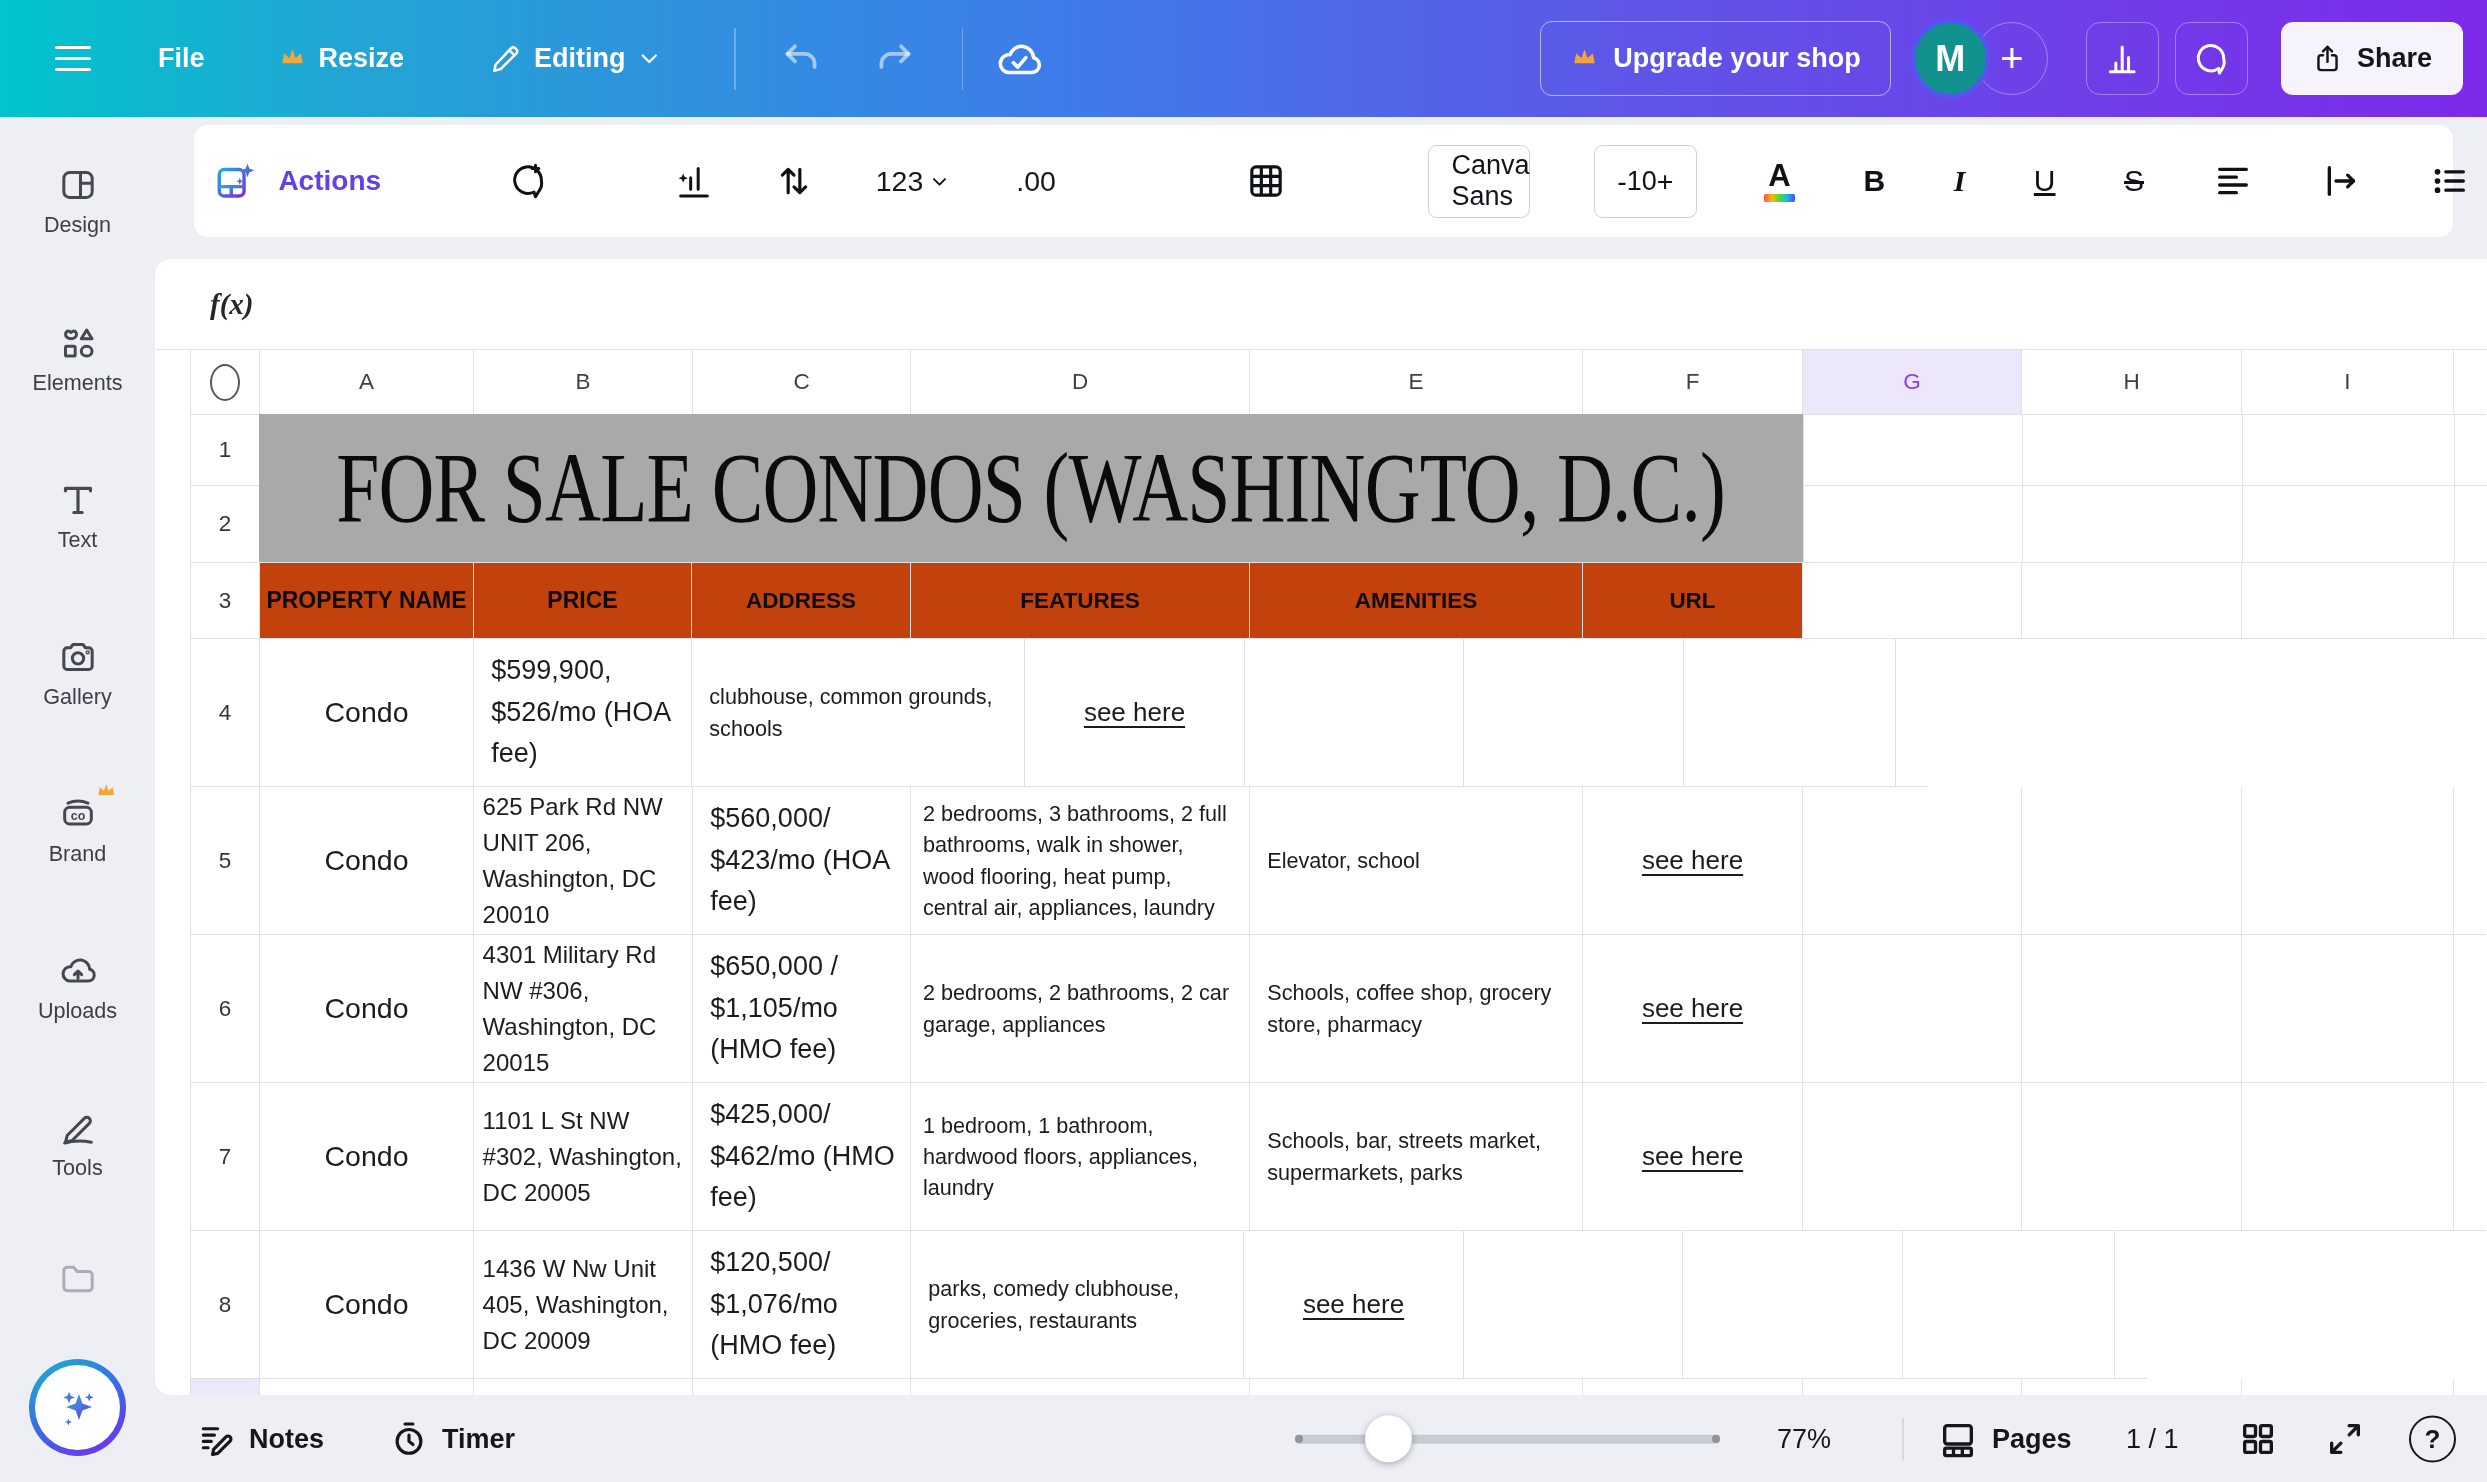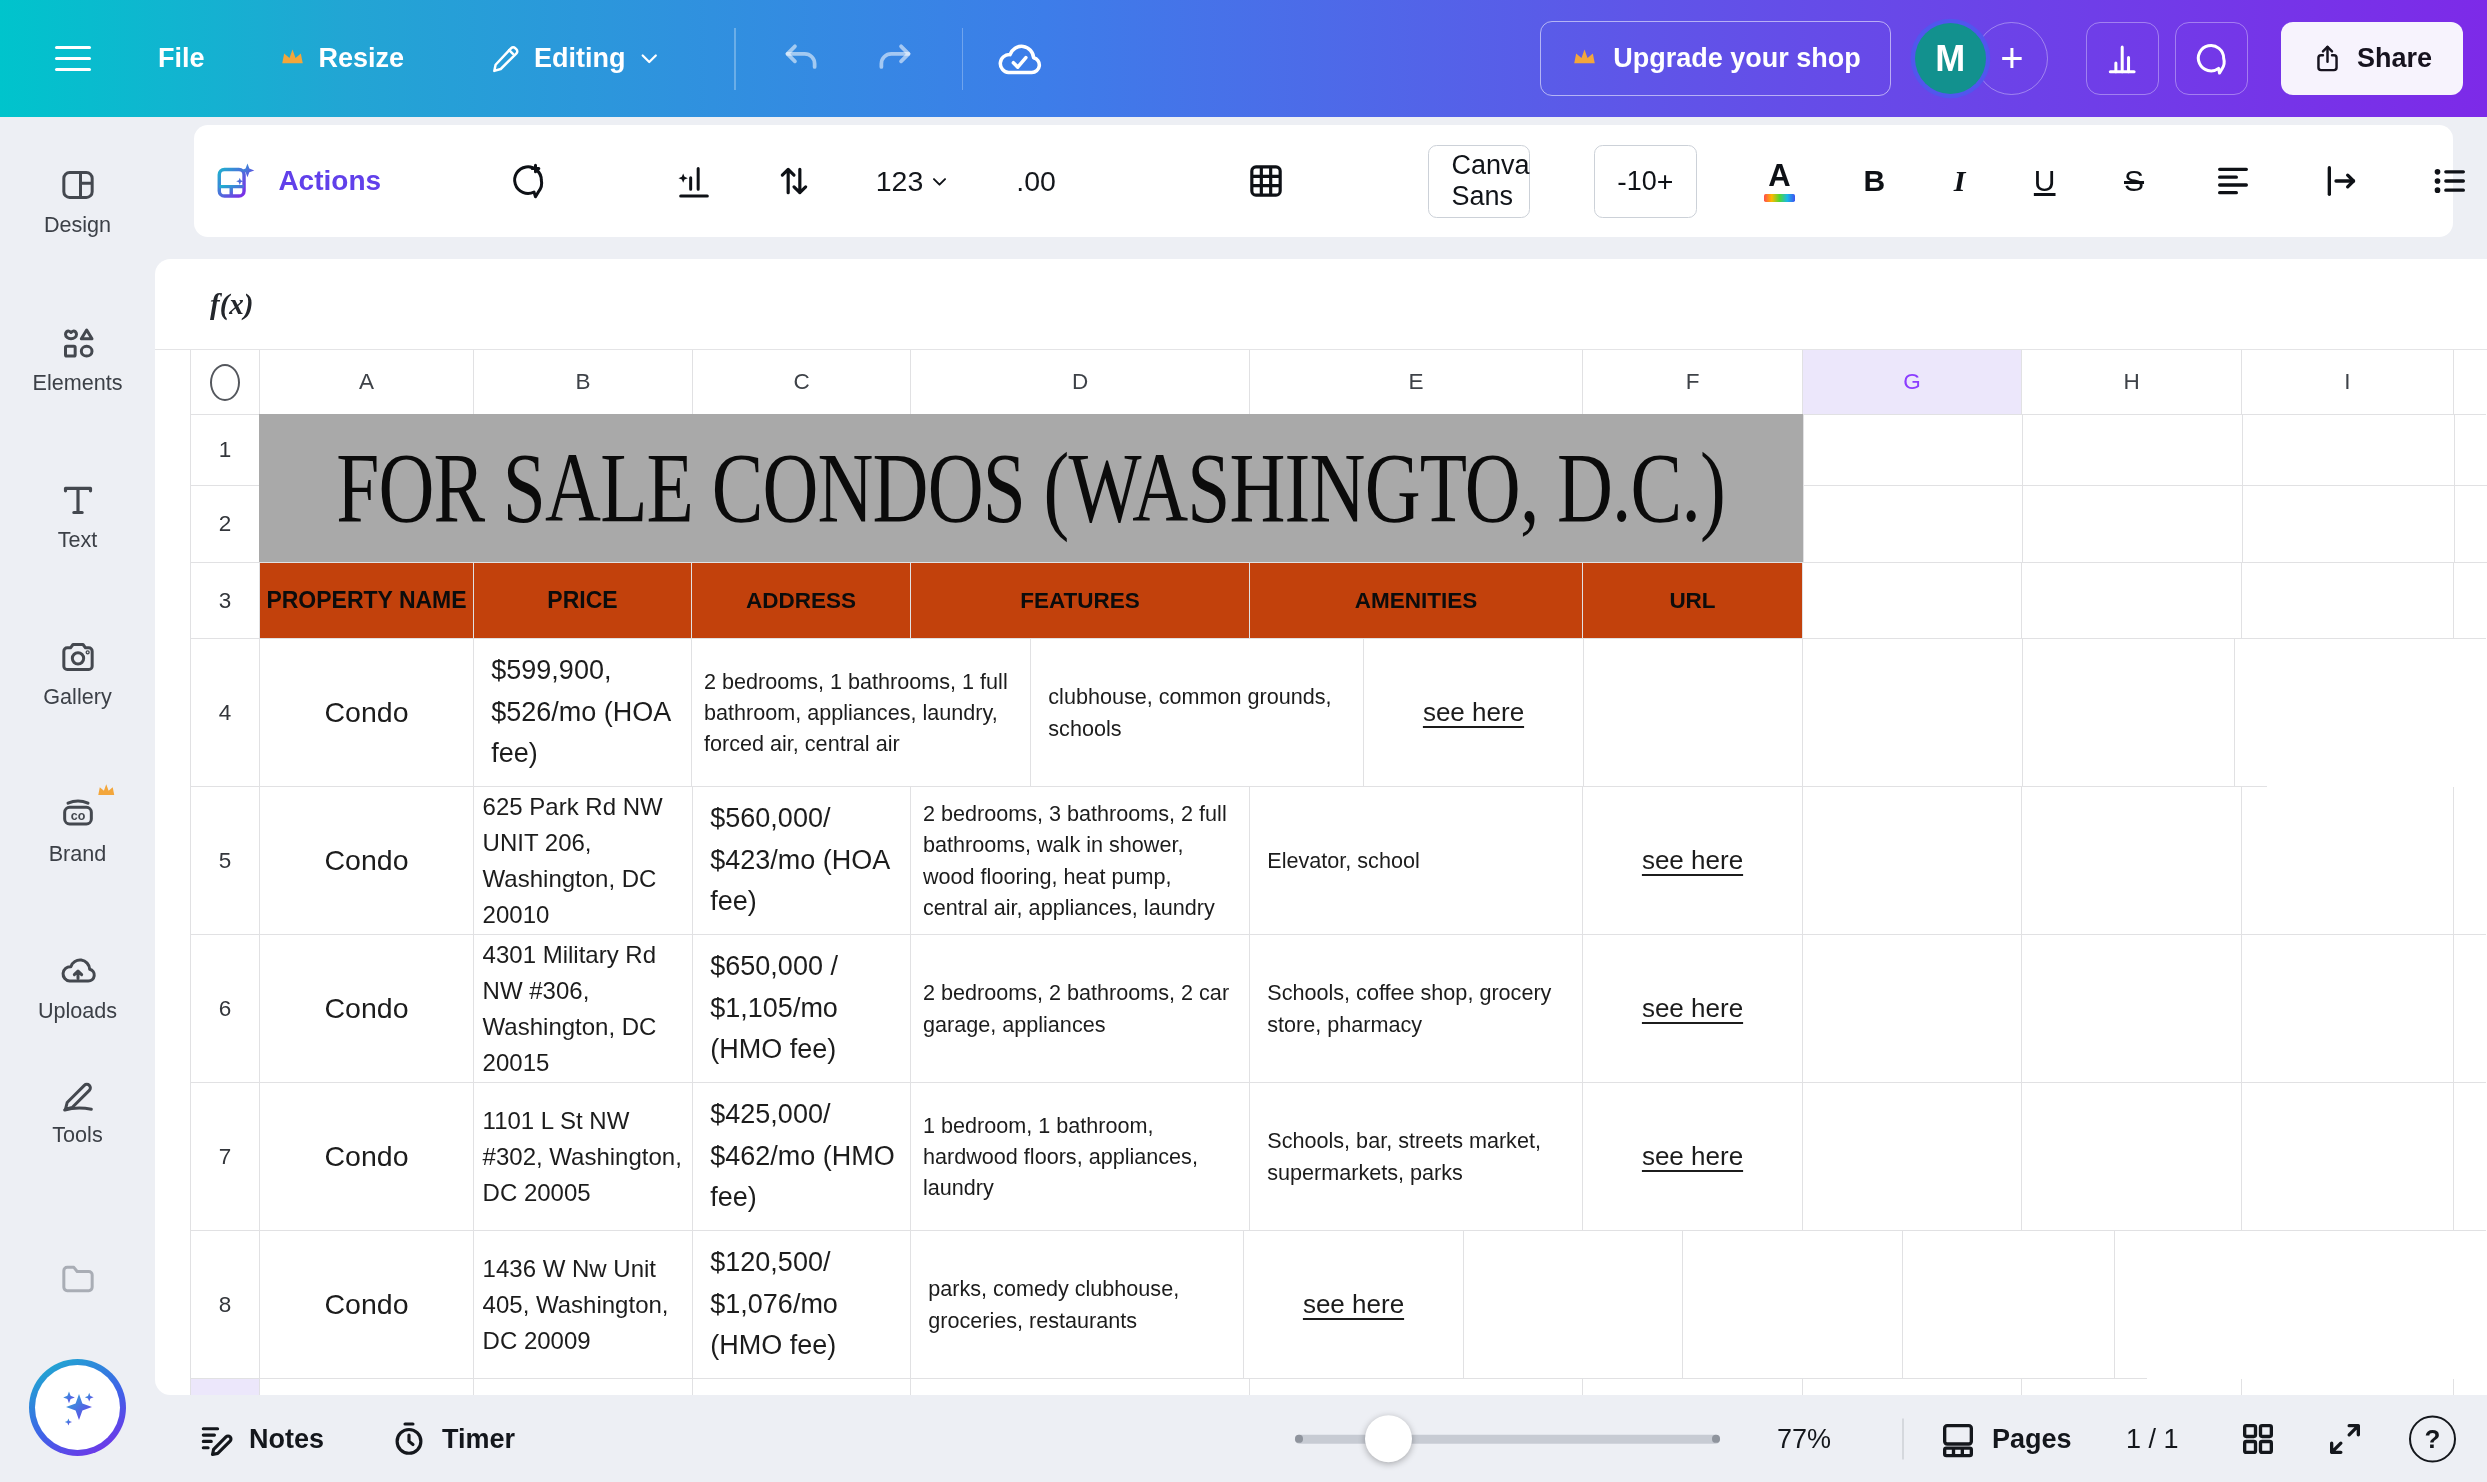--- a/index.html
+++ b/index.html
@@ -359,21 +359,21 @@
   </div>
   <div class="sb-item" style="top:834px">
     <span class="ic">
       <svg width="40" height="40" viewBox="0 0 24 24" fill="none" stroke="#44484f" stroke-width="1.8" stroke-linecap="round" stroke-linejoin="round">
           <path d="M7 18a4.3 4.3 0 1 1 .7-8.6A5.8 5.8 0 0 1 19 10.9a3.6 3.6 0 0 1-.9 7.1H7z"></path>
           <path d="M12 16.5v-4.2M9.8 14.2l2.2-2.2 2.2 2.2"></path>
         </svg>
     </span>
     <div class="lb">Uploads</div>
   </div>
-  <div class="sb-item" style="top:958px">
+  <div class="sb-item" style="top:991px">
     <span class="ic">
       <svg width="40" height="40" viewBox="0 0 24 24" fill="none" stroke="#44484f" stroke-width="1.8" stroke-linecap="round" stroke-linejoin="round">
           <path d="M5.5 16.5L15.8 6.2a2.1 2.1 0 0 1 3 3L8.5 19.5l-4 1z"></path>
           <path d="M4 21c5-1.5 11-1.5 16-.5"></path>
         </svg>
     </span>
     <div class="lb">Tools</div>
   </div>
   <div class="sb-item" style="top:1142px">
     <span class="ic">
@@ -454,21 +454,20 @@
       <div class="c" style="width:219px"></div>
       <div class="c" style="width:220px"></div>
       <div class="c" style="width:212px"></div>
       <div class="c" style="width:32px;border-right:none"></div>
     </div>
 
     <div class="grow" style="height:148px">
       <div class="c rowh" style="width:69px">4</div>
       <div class="c datacell cell-name" style="width:214px">Condo</div>
       <div class="c datacell cell-price" style="width:218px">$599,900, $526/mo (HOA fee)</div>
-      <div class="c datacell cell-feat" style="width:339px">2 bedrooms, 1 bathrooms, 1 full bathroom, appliances, laundry, forced air, central air</div>
       <div class="c datacell cell-amen" style="width:333px">clubhouse, common grounds, schools</div>
       <div class="c datacell cell-url" style="width:220px">
           <span>see here</span>
         </div>
       <div class="c" style="width:219px"></div>
       <div class="c" style="width:220px"></div>
       <div class="c" style="width:212px"></div>
       <div class="c" style="width:32px;border-right:none"></div>
     </div>
 

